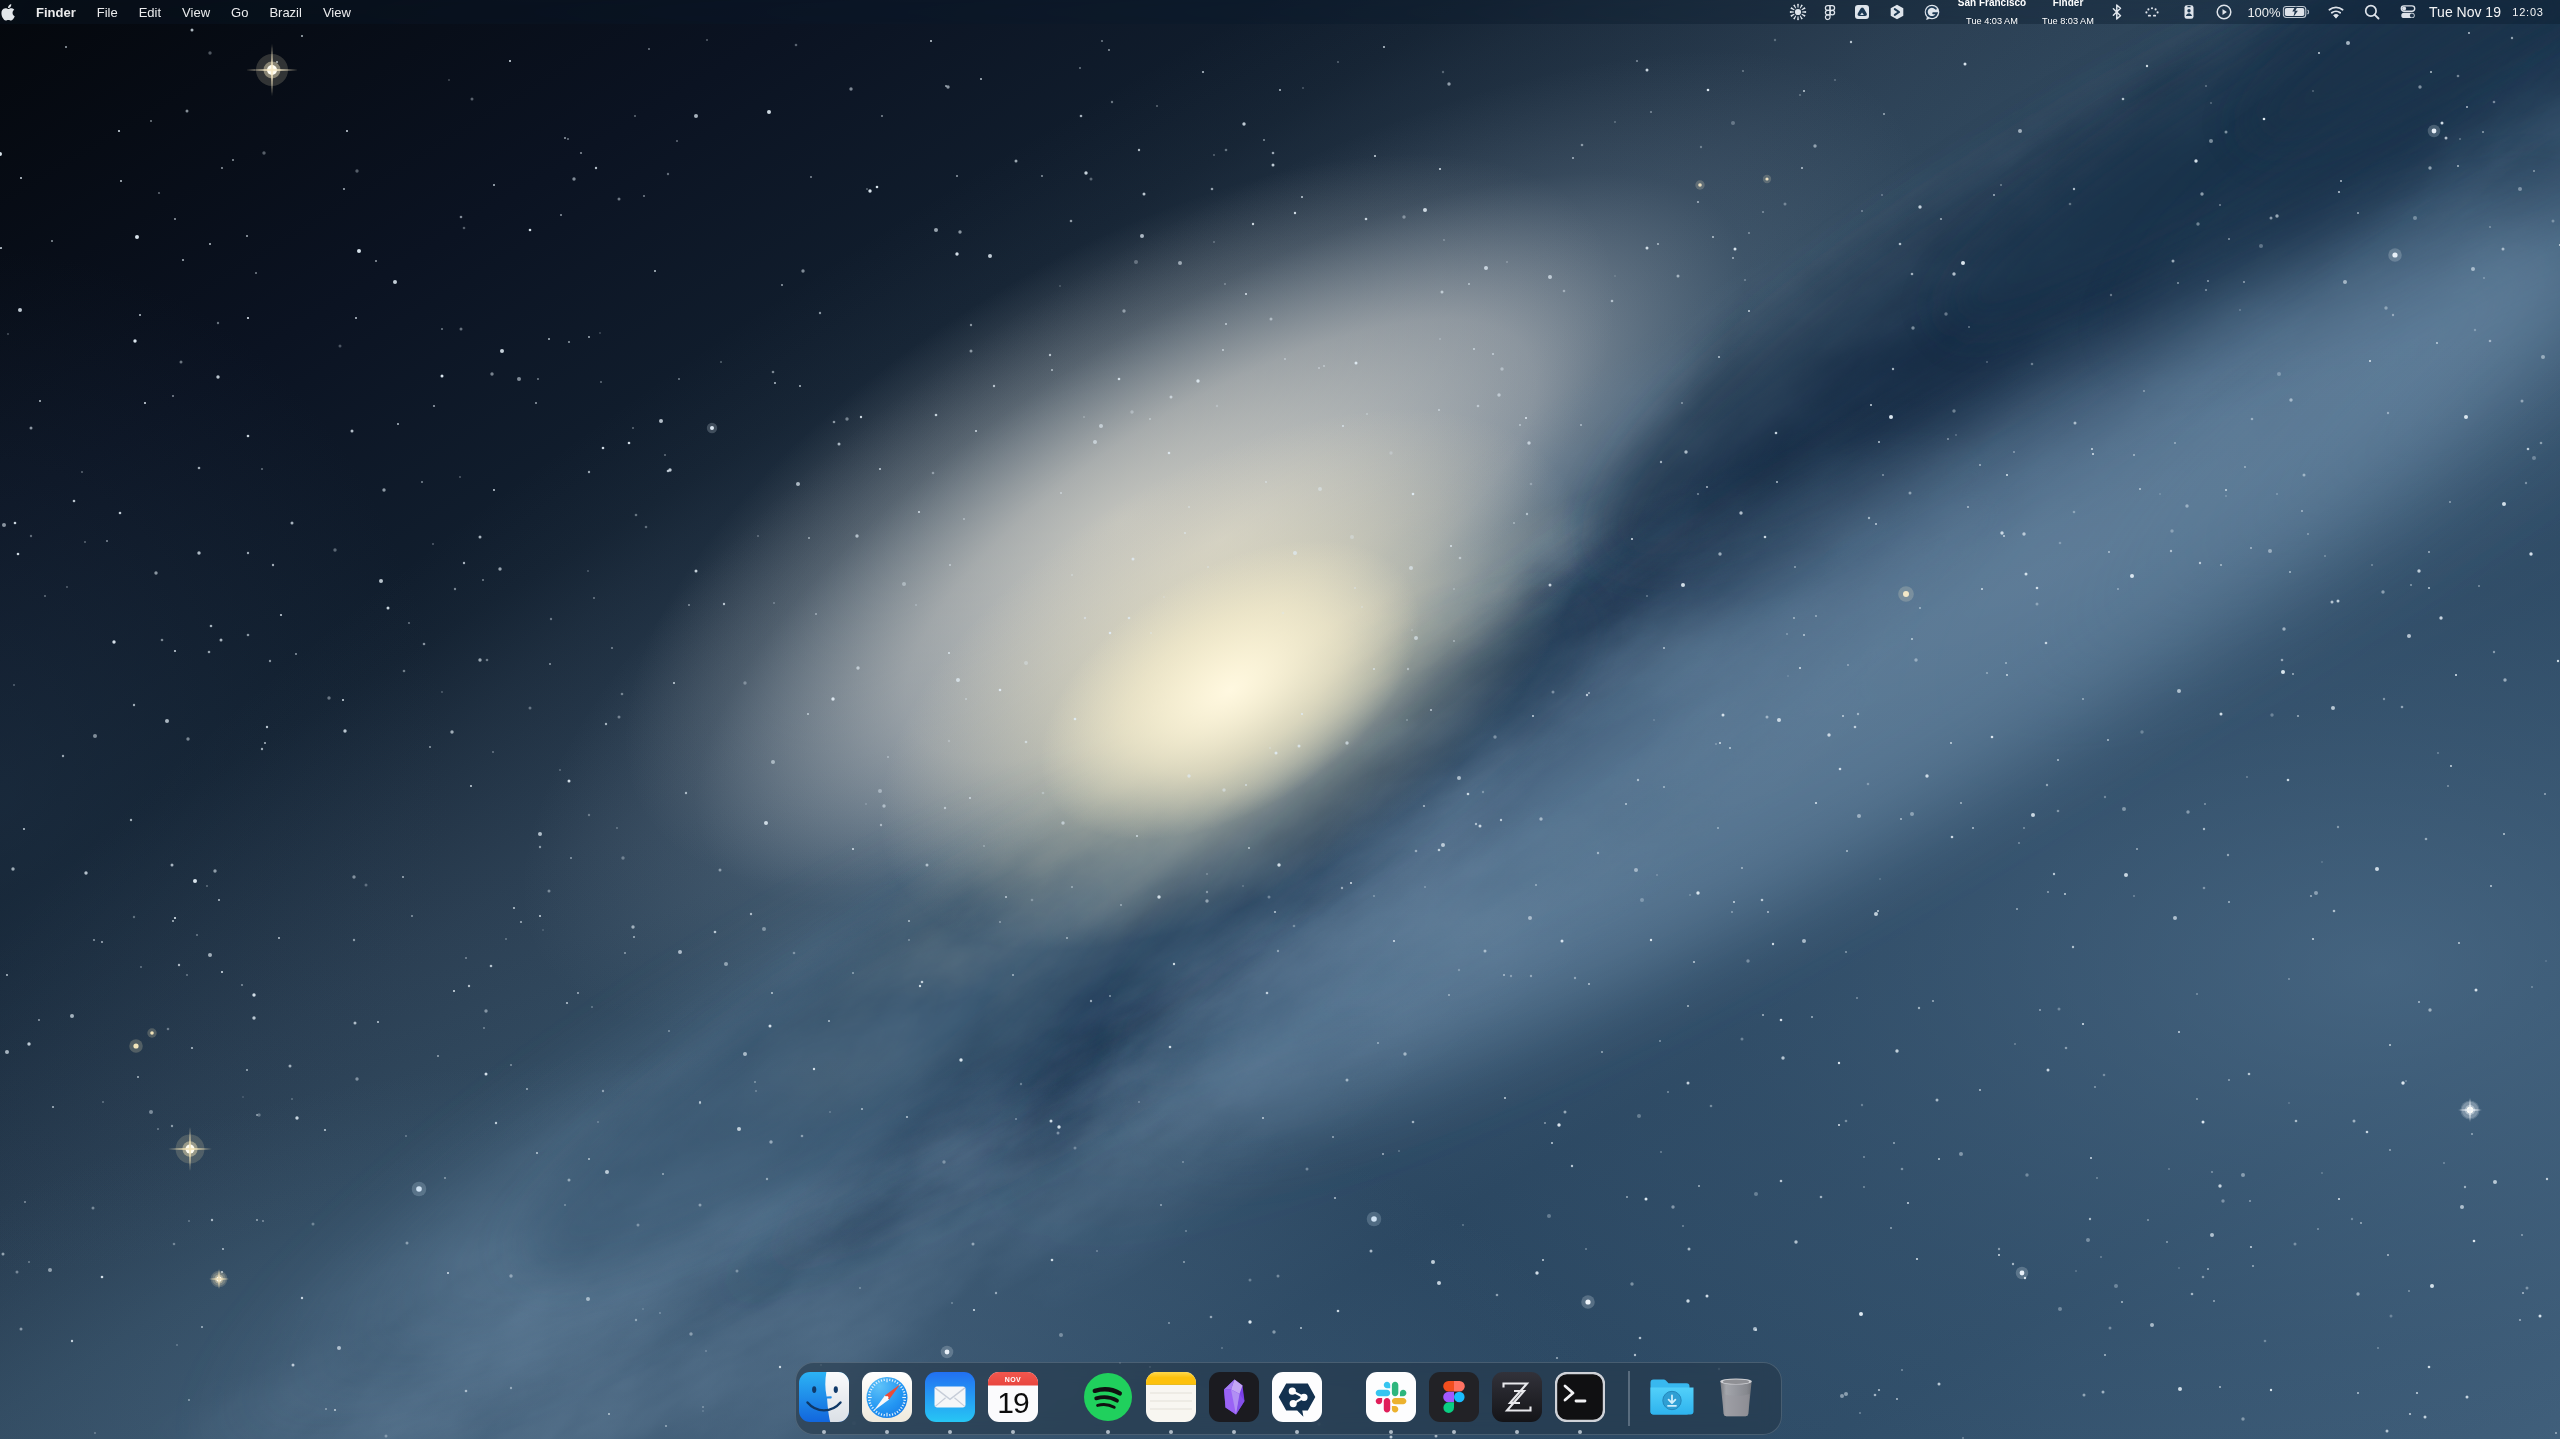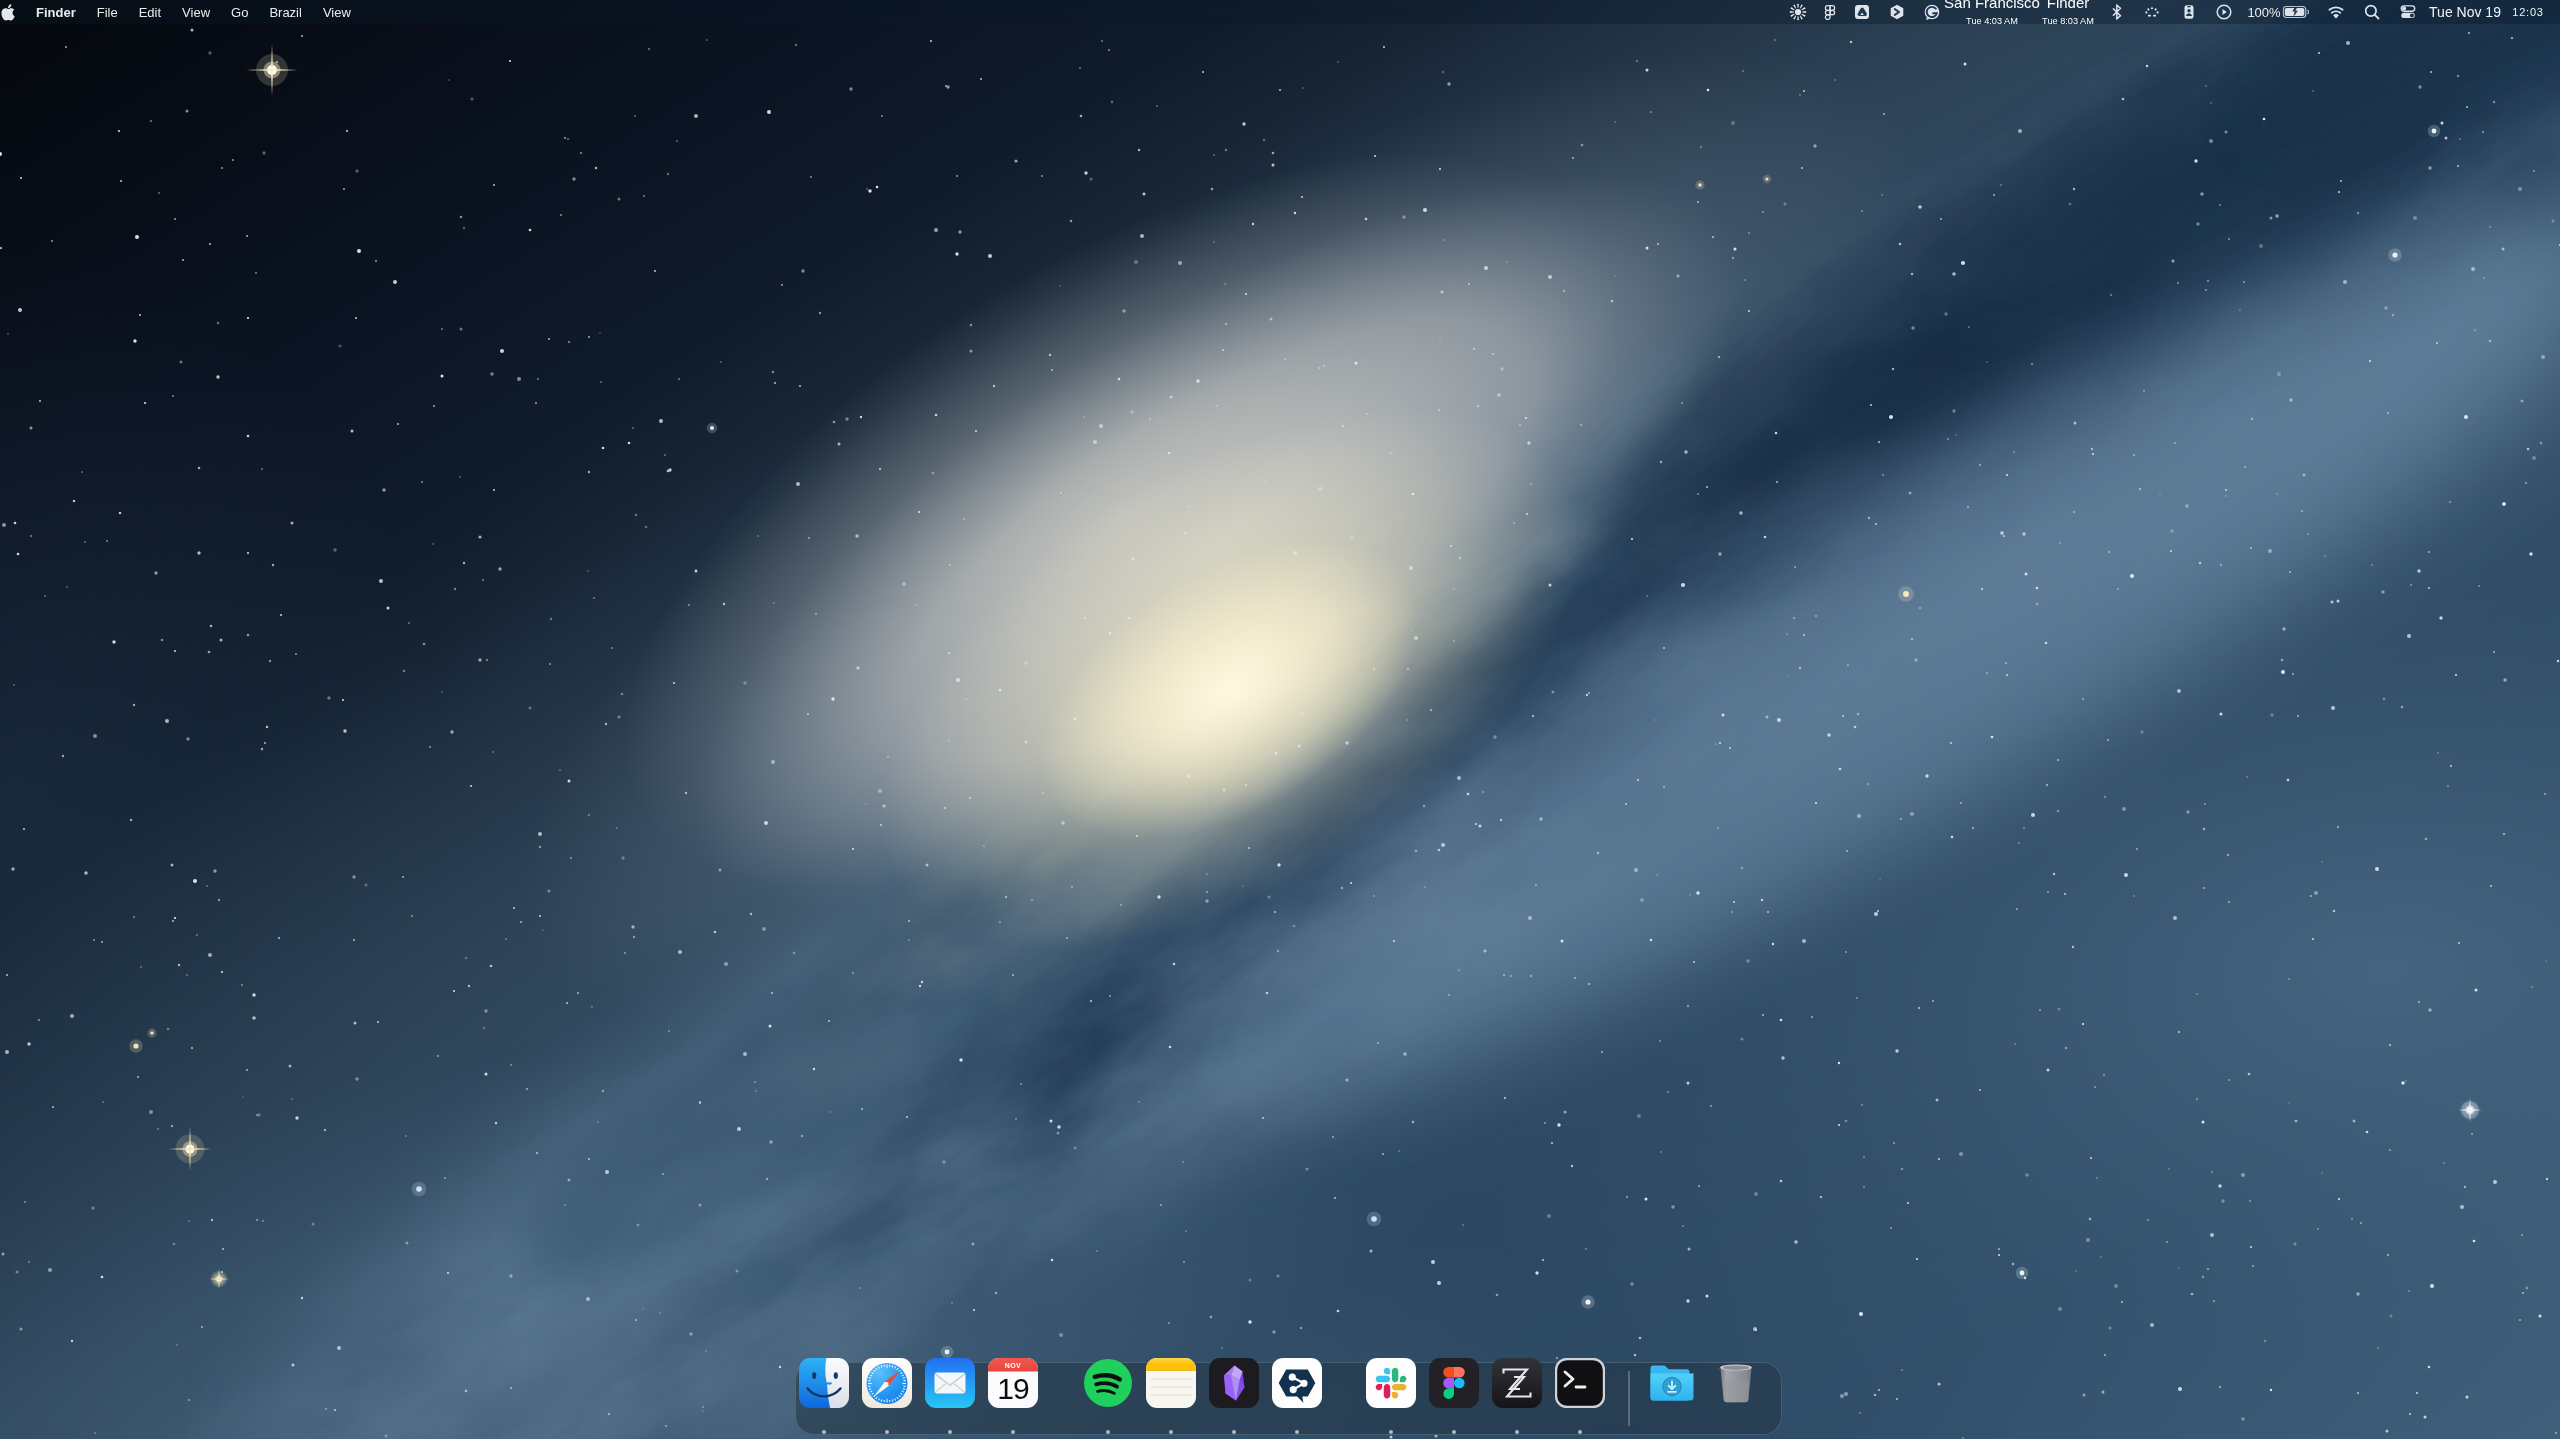--- a/index.html
+++ b/index.html
@@ -5,28 +5,28 @@
 #stage{position:relative;width:2560px;height:1439px;overflow:hidden}
 #wall{position:absolute;left:0;top:0}
 #menubar{position:absolute;left:0;top:0;width:2560px;height:24px;background:rgba(12,24,40,0.36);backdrop-filter:blur(26px) saturate(130%)}
 .mleft{display:flex;align-items:center;height:24px;}
 .mleft .apple{margin-right:21px;display:flex;align-items:center}
 .mtxt{color:rgba(255,255,255,0.92);font-size:13px;margin-right:21px;letter-spacing:0px}
 .mtxt.bold{font-weight:bold}
 .abs{position:absolute;top:12px;transform:translate(-50%,-50%);display:flex;align-items:center;justify-content:center}
 .mi{opacity:0.95}
 .abs.tz{color:#fff;text-align:center;white-space:nowrap;display:block}
-.tzc{font-size:15px;font-weight:normal;line-height:8.5px}
+.tzc{font-size:10px;font-weight:bold;line-height:8.5px}
 .tzt{font-size:9.2px;line-height:8.5px;margin-top:9px}
 .pct{color:rgba(255,255,255,0.92);font-size:13px;white-space:nowrap}
 .mdate{color:rgba(255,255,255,0.95);font-size:14px;white-space:nowrap}
 .mtime{color:rgba(255,255,255,0.95);font-size:11px;letter-spacing:0.8px;white-space:nowrap}
 #dock{position:absolute;left:795px;top:1362px;width:987px;height:73px}
 #dockbg{position:absolute;left:0;top:0;width:100%;height:100%;background:rgba(34,52,70,0.55);border:1px solid rgba(190,205,220,0.22);border-radius:19px;backdrop-filter:blur(10px)}
-.ditem{position:absolute;top:0;width:63px;height:73px;display:flex;justify-content:center}
+.ditem{position:absolute;top:0;width:63px;height:73px;display:flex;align-items:center;justify-content:center}
 .dicon{position:relative;display:block;margin-top:-4px}
 .ddot{position:absolute;bottom:1.5px;left:50%;transform:translateX(-50%);width:4px;height:4px;border-radius:50%;background:#bcc8d2;opacity:0.9}
 .dsep{position:absolute;top:9px;width:1.5px;height:55px;background:rgba(220,230,240,0.28)}
 </style></head>
 <body>
 <div id="stage">
 <svg id="wall" width="2560" height="1439" viewBox="0 0 2560 1439">
 <defs>
 <linearGradient id="base" x1="0" y1="0" x2="1340" y2="2187" gradientUnits="userSpaceOnUse">
   <stop offset="0" stop-color="#04070c"></stop>

